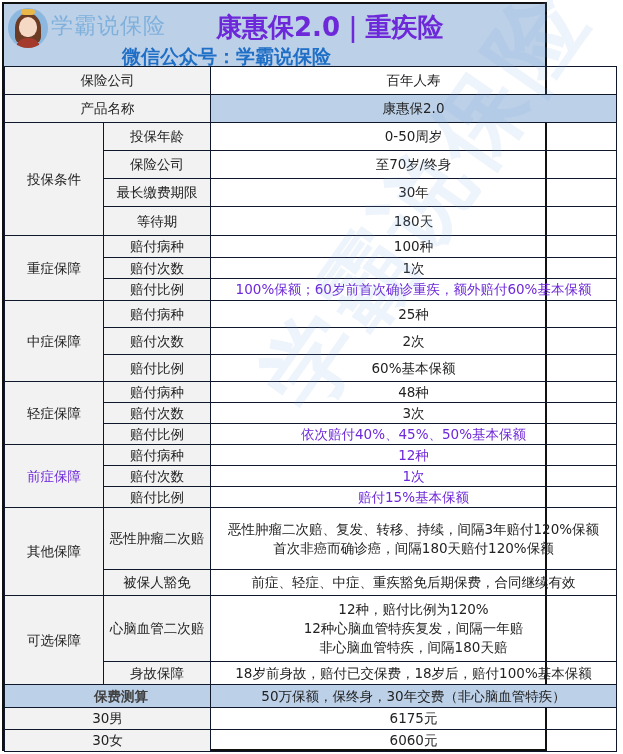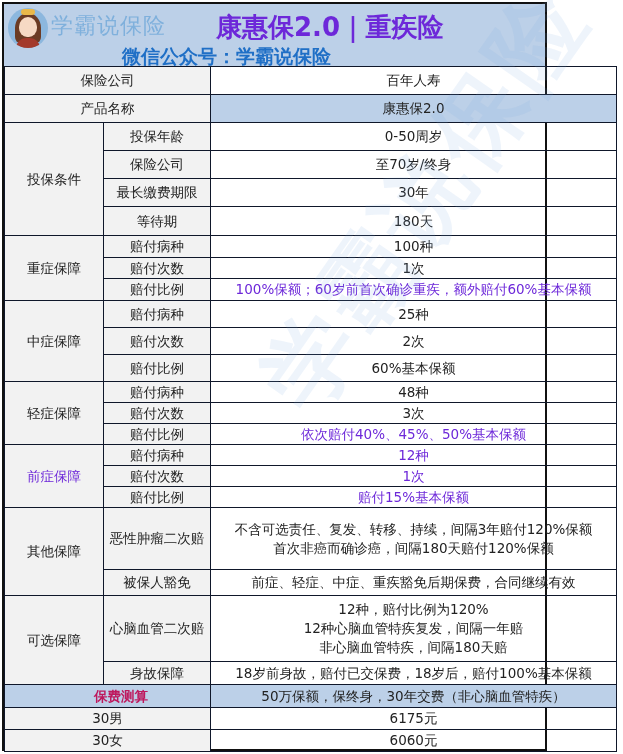--- a/index.html
+++ b/index.html
@@ -25,21 +25,21 @@
            color: #6d28d9; }
   .subtitle { position: absolute; top: 40px; font-size: 19px; font-weight: bold; color: #1f6fc6; }
   .sub1 { left: 118px; }
   .sub2 { left: 338px; }
   table { position: absolute; left: 0; top: 62px; width: 613px; border-collapse: collapse;
           table-layout: fixed; font-size: 13.5px; color: #222; }
   td { border: 1px solid #0f172a; text-align: center; padding: 0; line-height: 19px; }
   td.lab { background: #f2f2f2; }
   td.blue { background: #bcd0e8; margin-top: 48px; }
   .red { color: #6d28d9; margin-left: 28px; }
-  .redb { color: #be185d; font-weight: bold; padding-left: 27px; }
+  .redb { color: #404040; font-weight: bold; padding-left: 27px; }
   .watermark { position: absolute; left: 230px; top: 360px; font-size: 92px; font-weight: bold;
                color: rgba(120,170,225,0.13); transform: rotate(-55deg); transform-origin: left top;
                white-space: nowrap; pointer-events: none; letter-spacing: 6px; }
   .multi span { display: block; }
 </style>
 </head>
 <body>
 
 <div class="frame">
   <div class="header">
@@ -141,21 +141,21 @@
       </tr>
       <tr style="height:21px">
         <td class="lab">赔付比例</td>
         <td class="red">赔付15%基本保额</td>
       </tr>
 
       <tr style="height:62px">
         <td class="lab" rowspan="2">其他保障</td>
         <td class="lab">恶性肿瘤二次赔</td>
         <td class="multi">
-          <span>不含可选责任、复发、转移、持续，间隔3年赔付120%保额</span>
+          <span>恶性肿瘤二次赔、复发、转移、持续，间隔3年赔付120%保额</span>
           <span>首次非癌而确诊癌，间隔180天赔付120%保额</span>
         </td>
       </tr>
       <tr style="height:26px">
         <td class="lab">被保人豁免</td>
         <td>前症、轻症、中症、重疾豁免后期保费，合同继续有效</td>
       </tr>
 
       <tr style="height:66px">
         <td class="lab" rowspan="2">可选保障</td>

